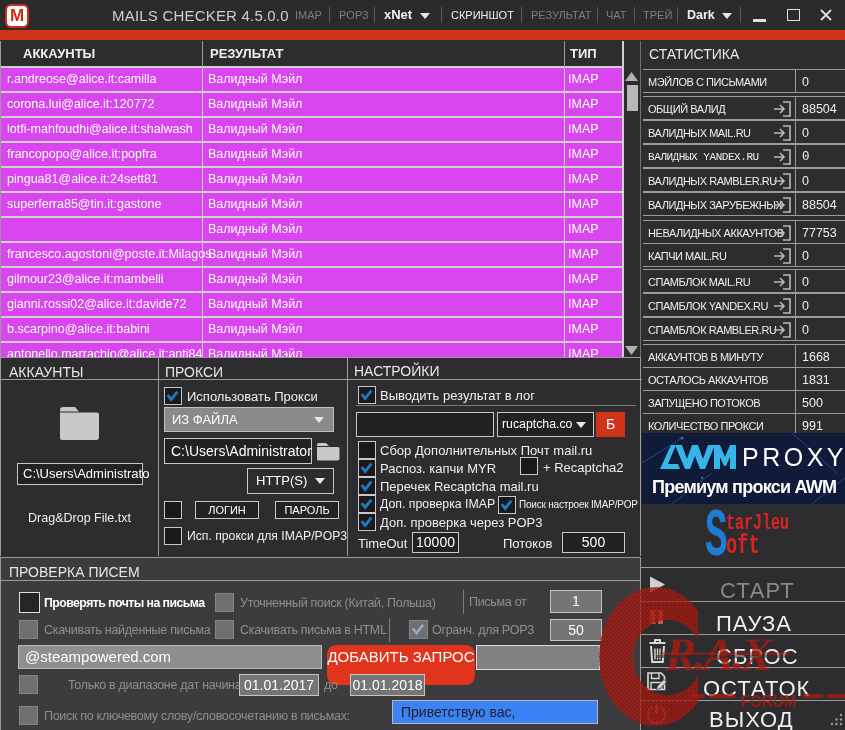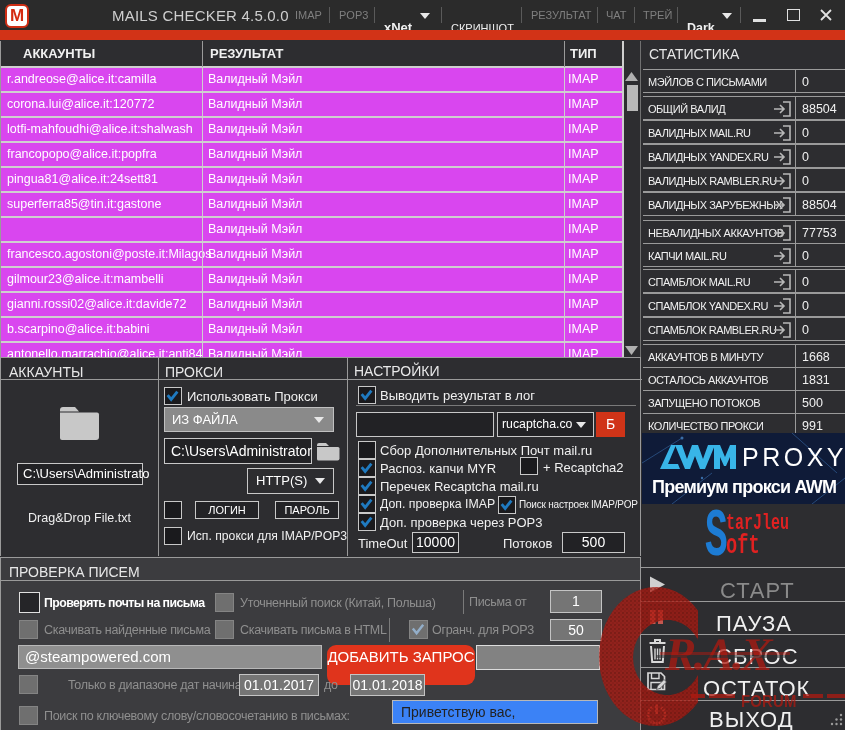--- a/index.html
+++ b/index.html
@@ -3,21 +3,21 @@
 <meta charset="utf-8">
 <style>
 * { margin:0; padding:0; box-sizing:border-box; }
 html,body { width:845px; height:730px; overflow:hidden; background:#2d2d30; }
 body { font-family:"Liberation Sans", sans-serif; }
 .abs { position:absolute; }
 #win { position:relative; width:845px; height:730px; background:#2d2d30; overflow:hidden; }
 #titlebar { position:absolute; left:0; top:0; width:845px; height:30px; background:#2b2b2b; }
 #redbar { position:absolute; left:0; top:30px; width:845px; height:10px; background:#d23317; }
 .mitem { position:absolute; top:9px; font-size:11px; color:#7f7f7f; }
-.mitem.on { color:#f0f0f0;margin-top:13px; }
+.mitem.on { color:#f0f0f0; }
 .msep { position:absolute; top:7px; width:1px; height:16px; background:#5a5a5a; }
 #tablewrap { position:absolute; left:0; top:41px; width:624px; height:316px; background:#1b1b1e; border-left:1px solid #9a9a9a; border-right:2px solid #cfcfcf; overflow:hidden; }
 .th { position:absolute; top:0; height:26px; background:#2d2d30; color:#f0f0f0; font-size:13px; font-weight:bold; line-height:26px; }
 .row { position:absolute; left:0; width:622px; height:25px; background:#d946ef; border-bottom:2px solid #cfcfcf; color:#ffffff; font-size:12.5px; line-height:22px; }
 .c1 { position:absolute; left:6px; top:0; }
 .c2 { position:absolute; left:207px; top:0; }
 .c3 { position:absolute; left:567px; top:0; }
 .vline { position:absolute; top:0; width:1px; height:25px; background:#cfcfcf; }
 #vscroll { position:absolute; left:624px; top:41px; width:15px; height:316px; background:#2d2d30; }
 #stats { position:absolute; left:640px; top:41px; width:205px; height:400px; border-left:1px solid #707070; }
@@ -190,21 +190,21 @@
       </div>
     <div class="srow" style="top:79px;">
         <span class="slabel">ВАЛИДНЫХ MAIL.RU</span>
         <svg class="abs" style="left:130px;top:3px;" width="19" height="18" viewBox="0 0 19 18">
           <path d="M1 9 h10 M7 5 l4 4 -4 4" stroke="#b8b8b8" stroke-width="1.6" fill="none"></path>
           <path d="M10 2 h7 v14 h-7" stroke="#b8b8b8" stroke-width="1.6" fill="none"></path>
         </svg>
         <span class="svline"></span>
         <span class="sval">0</span>
       </div>
-    <div class="srow" style="top:103px;">
+    <div class="srow" style="top:103px;font-family:Liberation Mono, monospace;">
         <span class="slabel">ВАЛИДНЫХ YANDEX.RU</span>
         <svg class="abs" style="left:130px;top:3px;" width="19" height="18" viewBox="0 0 19 18">
           <path d="M1 9 h10 M7 5 l4 4 -4 4" stroke="#b8b8b8" stroke-width="1.6" fill="none"></path>
           <path d="M10 2 h7 v14 h-7" stroke="#b8b8b8" stroke-width="1.6" fill="none"></path>
         </svg>
         <span class="svline"></span>
         <span class="sval">0</span>
       </div>
     <div class="srow" style="top:127px;">
         <span class="slabel">ВАЛИДНЫХ RAMBLER.RU</span>

